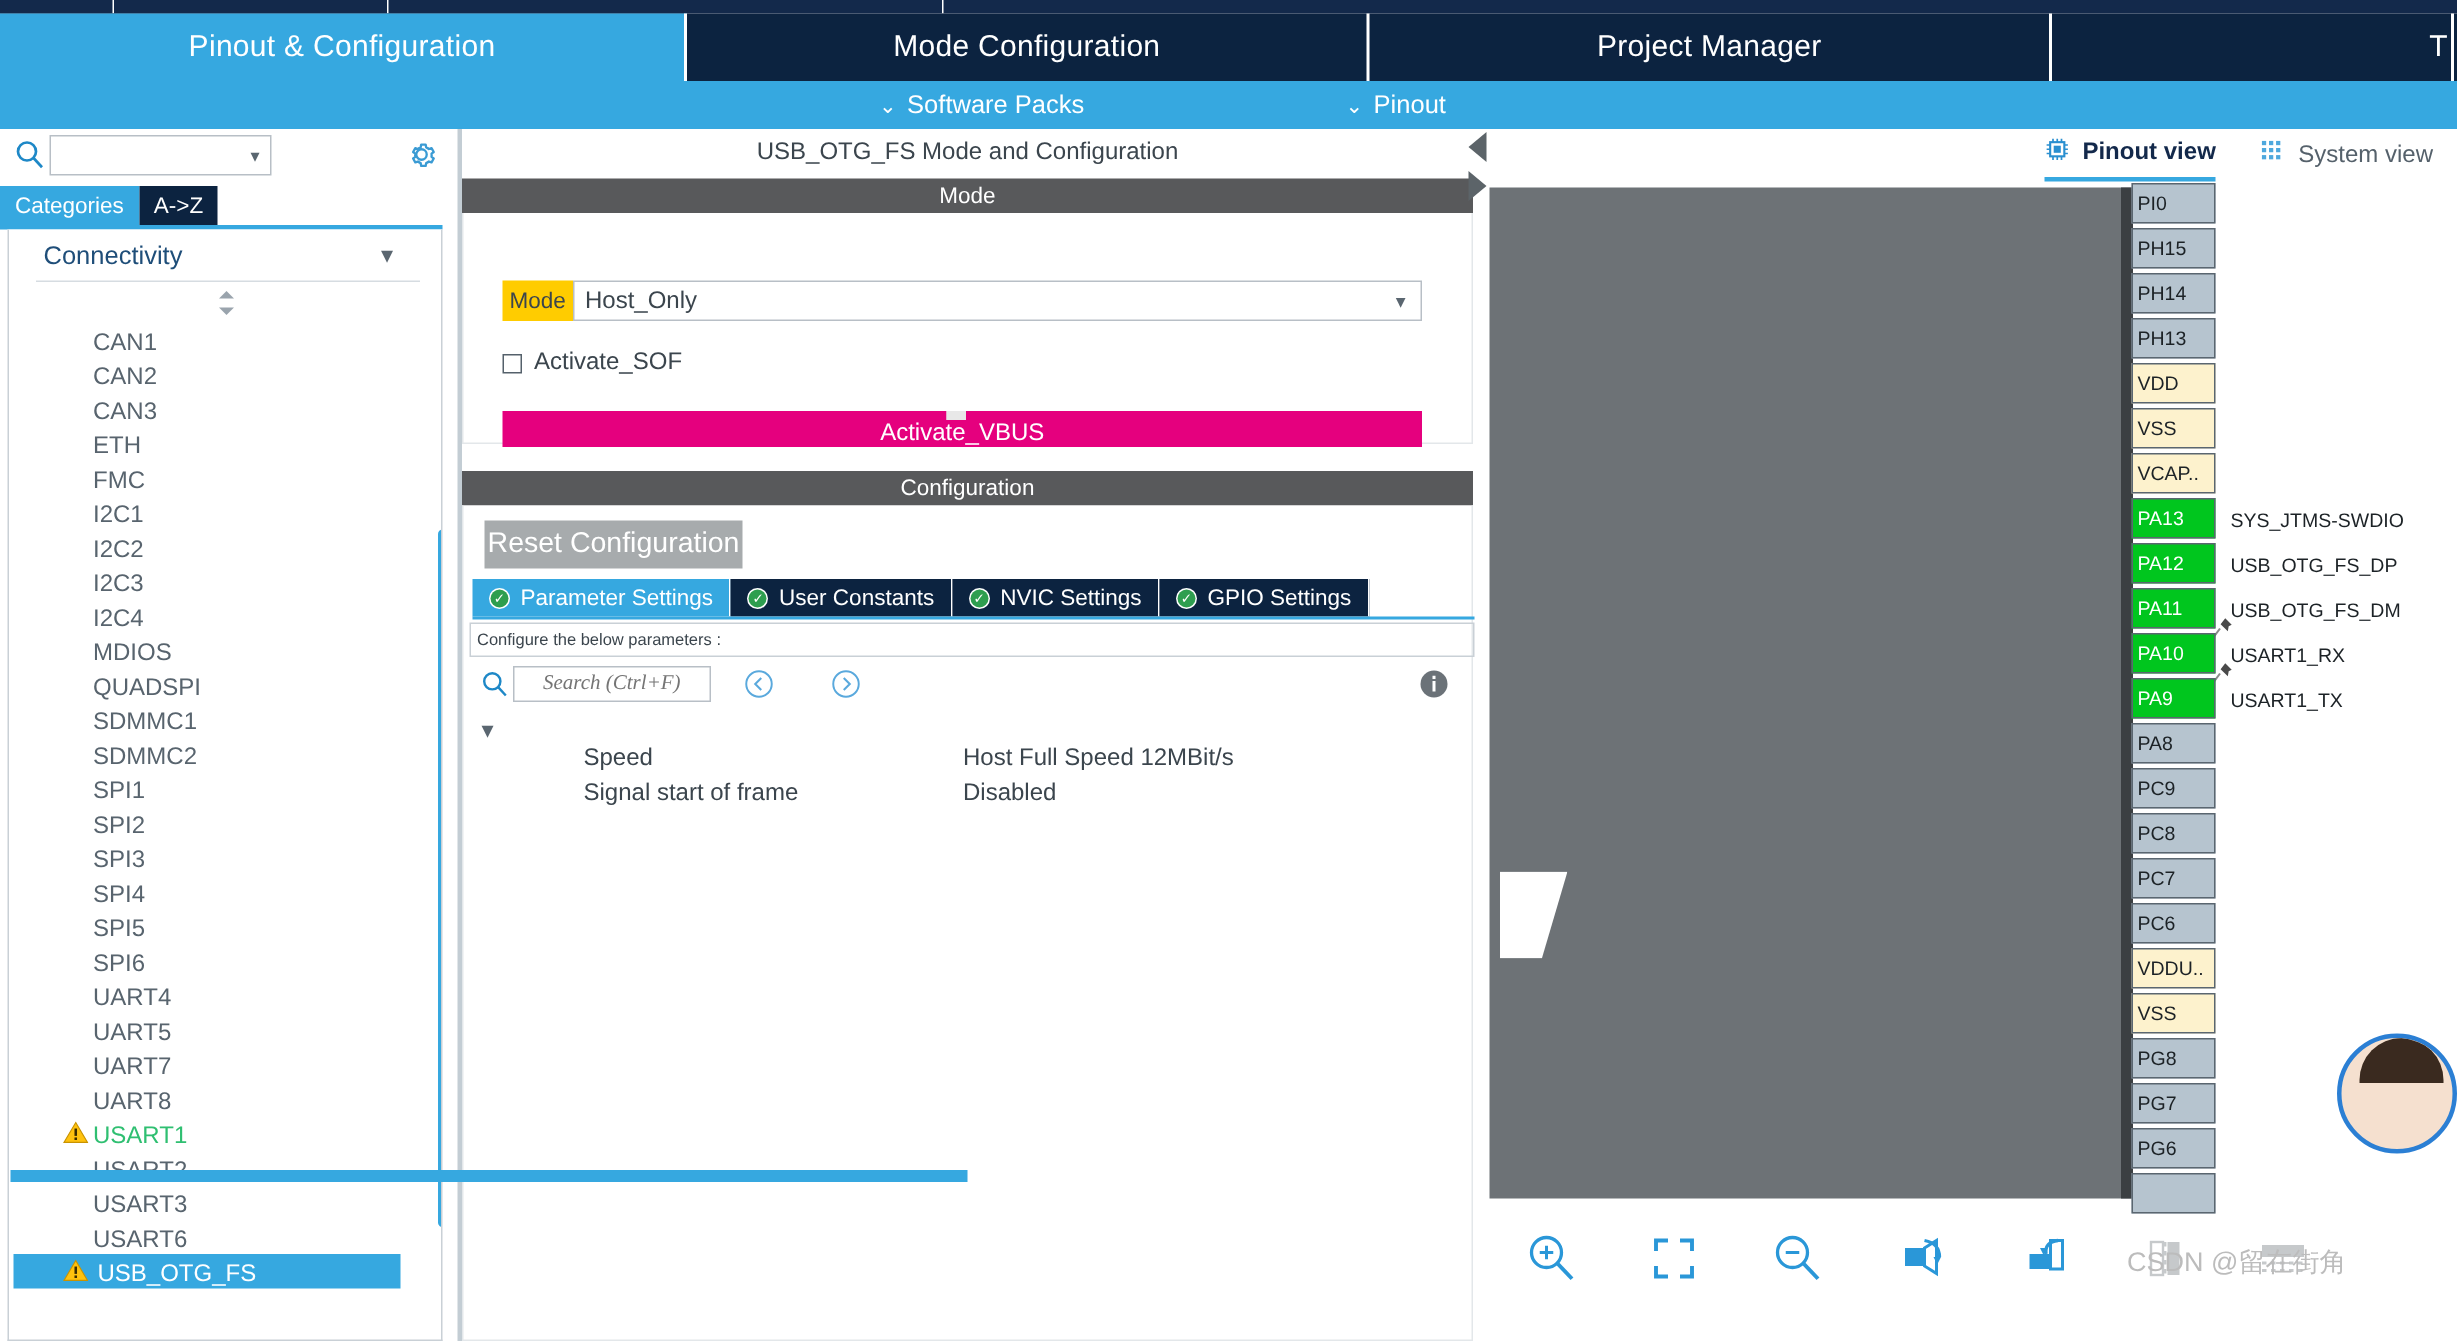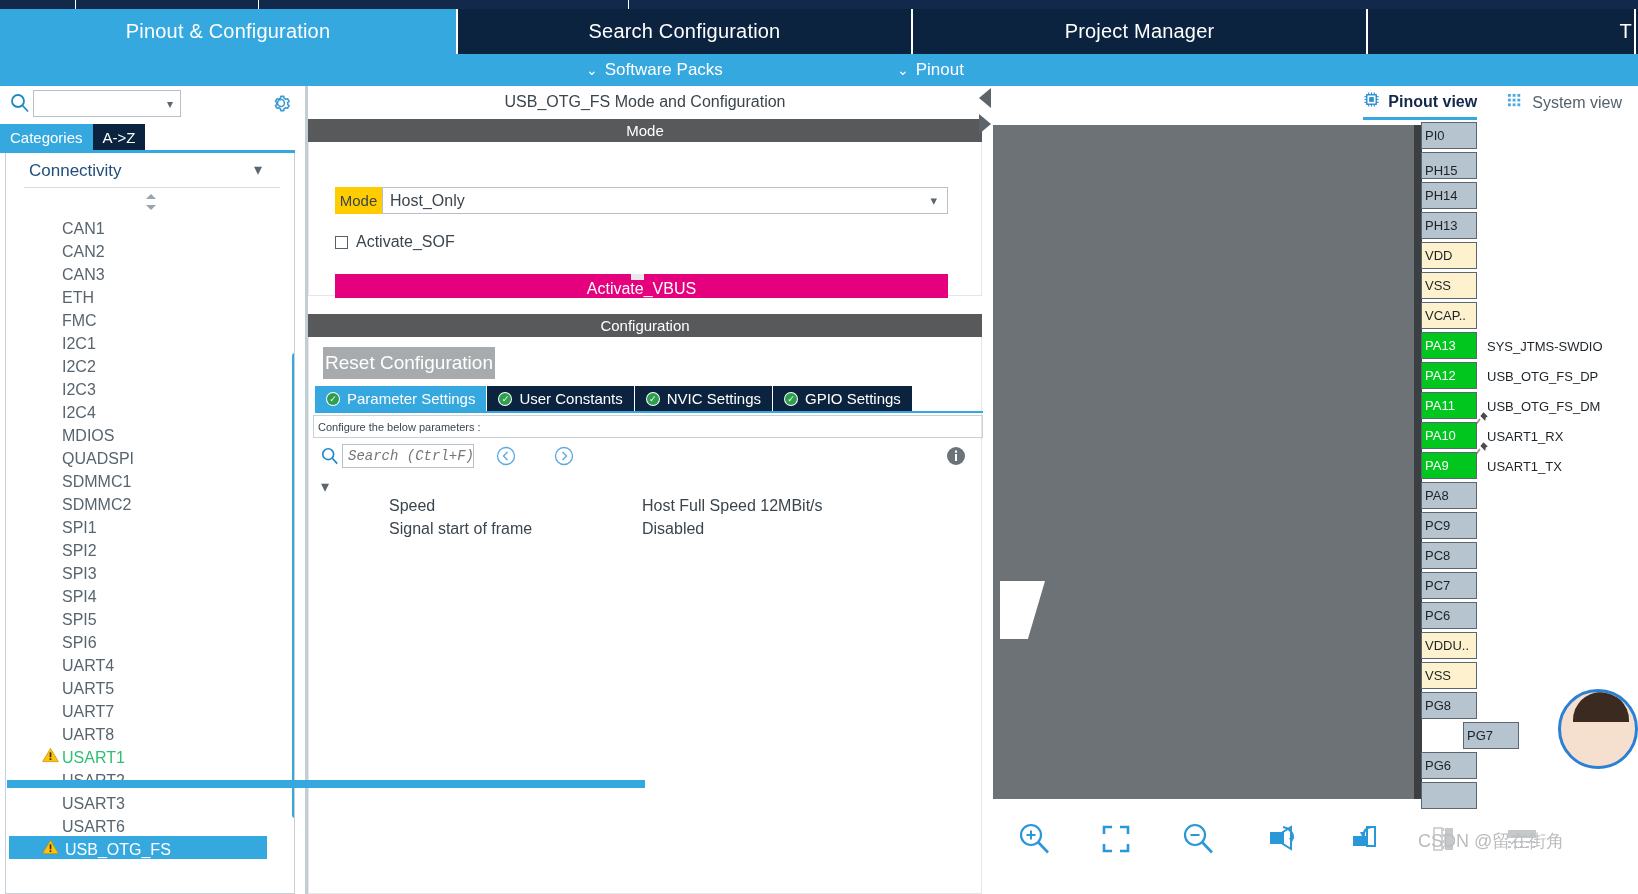--- a/index.html
+++ b/index.html
@@ -103,21 +103,21 @@
              color:#ffffff; font-size:9px; line-height:12px; text-align:center; font-style:normal; }
   .cfgtab-rule { position:absolute; left:6px; top:93px; width:668px; height:2px; background:#36a8e0; }
 
   .cfg-instr { position:absolute; left:4px; top:97px; width:670px; height:23px;
                border:1px solid #c9d0d6; display:flex; align-items:center; padding-left:4px;
                font-size:11px; color:#3b454d; }
   .searchbar { position:absolute; left:12px; top:126px; width:650px; height:26px; }
   .sb-ico { position:absolute; left:0; top:3px; width:18px; height:18px; }
   .sb-input { position:absolute; left:21px; top:0; width:132px; height:24px;
               border:1px solid #b8bfc6; background:#ffffff; font-size:14px; color:#8d959b;
-              font-style:italic; padding-left:5px; font-family:Liberation Mono, monospace; }
+              font-style:italic; padding-left:19px; font-family:Liberation Serif, serif; }
   .navbtn { position:absolute; top:2px; width:20px; height:20px; cursor:pointer; }
   .infoico { position:absolute; left:625px; top:2px; width:20px; height:20px; }
   .grp-chev { position:absolute; left:12px; top:159px; font-size:16px; color:#5a6670; cursor:pointer; }
   .ptable { position:absolute; left:0; top:178px; width:674px; }
   .prow { position:relative; height:23px; font-size:16px; color:#3b454d; }
   .pname { position:absolute; left:80px; top:0; }
   .pval { position:absolute; left:333px; top:0; }
 
   
   .collapse-arrows { position:absolute; left:977px; top:86px; width:16px; height:52px; }
@@ -160,21 +160,21 @@
     <div class="seam" style="left:75px"></div>
     <div class="seam" style="left:258px"></div>
     <div class="seam" style="left:628px"></div>
   </div>
 
   <div class="tabbar" id="main-tabs">
       <div class="tab active" style="width: 458px;">
         <span>Pinout &amp; Configuration</span>
       </div>
       <div class="tab" style="width: 455px;">
-        <span>Search Configuration</span>
+        <span>Mode Configuration</span>
       </div>
       <div class="tab" style="width: 455px;">
         <span>Project Manager</span>
       </div>
       <div class="tab" style="width: 268px; justify-content: flex-end; padding-right: 2px;">
         <span>T</span>
       </div>
     </div>
 
   <div class="subbar" id="sub-bar">
@@ -491,21 +491,21 @@
 
     <div class="chipwrap">
       <div class="chipbody">
         <div class="chipnotch"></div>
       </div>
       <div class="chipedge"></div>
       <div class="pinstrip" id="pin-strip">
           <div class="pin io" style="top: -3px;">
             <span>PI0</span>
           </div>
-          <div class="pin io" style="top: 27px; align-items: flex-end;">
+          <div class="pin io" style="top: 27px;">
             <span>PH15</span>
           </div>
           <div class="pin io" style="top: 57px;">
             <span>PH14</span>
           </div>
           <div class="pin io" style="top: 87px;">
             <span>PH13</span>
           </div>
           <div class="pin pwr" style="top: 117px;">
             <span>VDD</span>
@@ -561,21 +561,21 @@
           </div>
           <div class="pin pwr" style="top: 507px;">
             <span>VDDU..</span>
           </div>
           <div class="pin pwr" style="top: 537px;">
             <span>VSS</span>
           </div>
           <div class="pin io" style="top: 567px;">
             <span>PG8</span>
           </div>
-          <div class="pin io" style="top: 597px; margin-left: 42px;">
+          <div class="pin io" style="top: 597px;">
             <span>PG7</span>
           </div>
           <div class="pin io" style="top: 627px;">
             <span>PG6</span>
           </div>
           <div class="pin io" style="top: 657px;">
             <span></span>
           </div>
         </div>
     </div>

